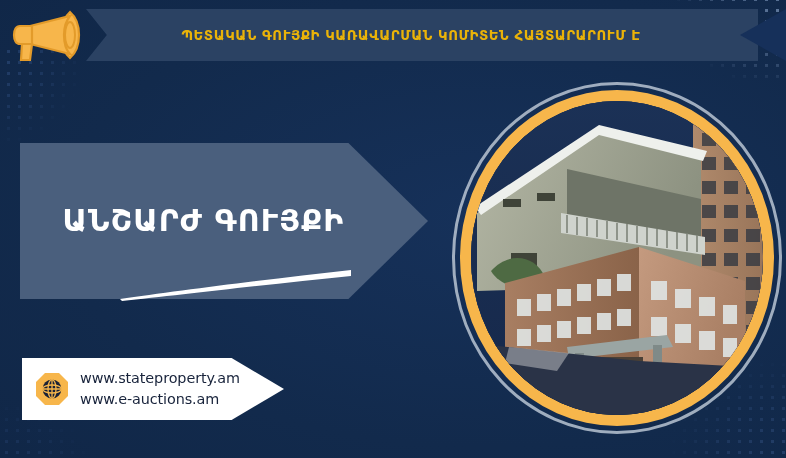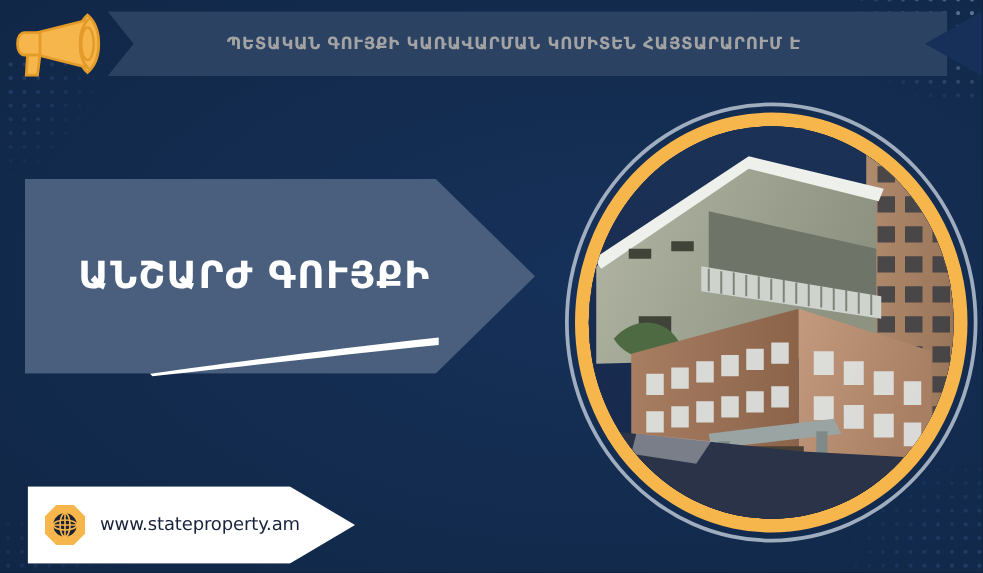--- a/index.html
+++ b/index.html
@@ -75,21 +75,21 @@
     position: absolute;
     right: 0;
     top: 9px;
     width: 46px;
     height: 52px;
     background: #16305a;
     -webkit-clip-path: polygon(100% 0, 100% 100%, 0 50%);
     clip-path: polygon(100% 0, 100% 100%, 0 50%);
   }
   .top-banner-text {
-    color: #a3a3a3;
+    color: #eab308;
     font-size: 13.4px;
     font-weight: bold;
     letter-spacing: .55px;
     white-space: nowrap;
     padding-left: 18px;
     padding-right: 40px;
   }
 
   
   .megaphone {
@@ -175,21 +175,20 @@
     top: 358px;
     width: 262px;
     height: 62px;
     background: #ffffff;
     -webkit-clip-path: polygon(0 0, 80% 0, 100% 50%, 80% 100%, 0 100%);
     clip-path: polygon(0 0, 80% 0, 100% 50%, 80% 100%, 0 100%);
     display: flex;
     align-items: center;
     padding-left: 13px;
     box-sizing: border-box;
-    margin-top: 31px;
   }
   .globe-badge { width: 34px; height: 34px; flex: 0 0 34px; }
   .url-lines {
     margin-left: 11px;
     display: flex;
     flex-direction: column;
     justify-content: center;
   }
   .url-line {
     color: #18233b;
@@ -379,16 +378,17 @@
       <circle cx="17" cy="17" r="9.4" fill="#1b2236"></circle>
       <g stroke="#f7b64b" stroke-width="1.3" fill="none">
         <ellipse cx="17" cy="17" rx="9.4" ry="4"></ellipse>
         <ellipse cx="17" cy="17" rx="4" ry="9.4"></ellipse>
         <line x1="7.6" y1="17" x2="26.4" y2="17"></line>
         <line x1="17" y1="7.6" x2="17" y2="26.4"></line>
       </g>
     </svg>
     <div class="url-lines">
       <div class="url-line">www.stateproperty.am</div>
+      <div class="url-line">www.e-auctions.am</div>
     </div>
   </div>
 
 </div>
 
 </body></html>

